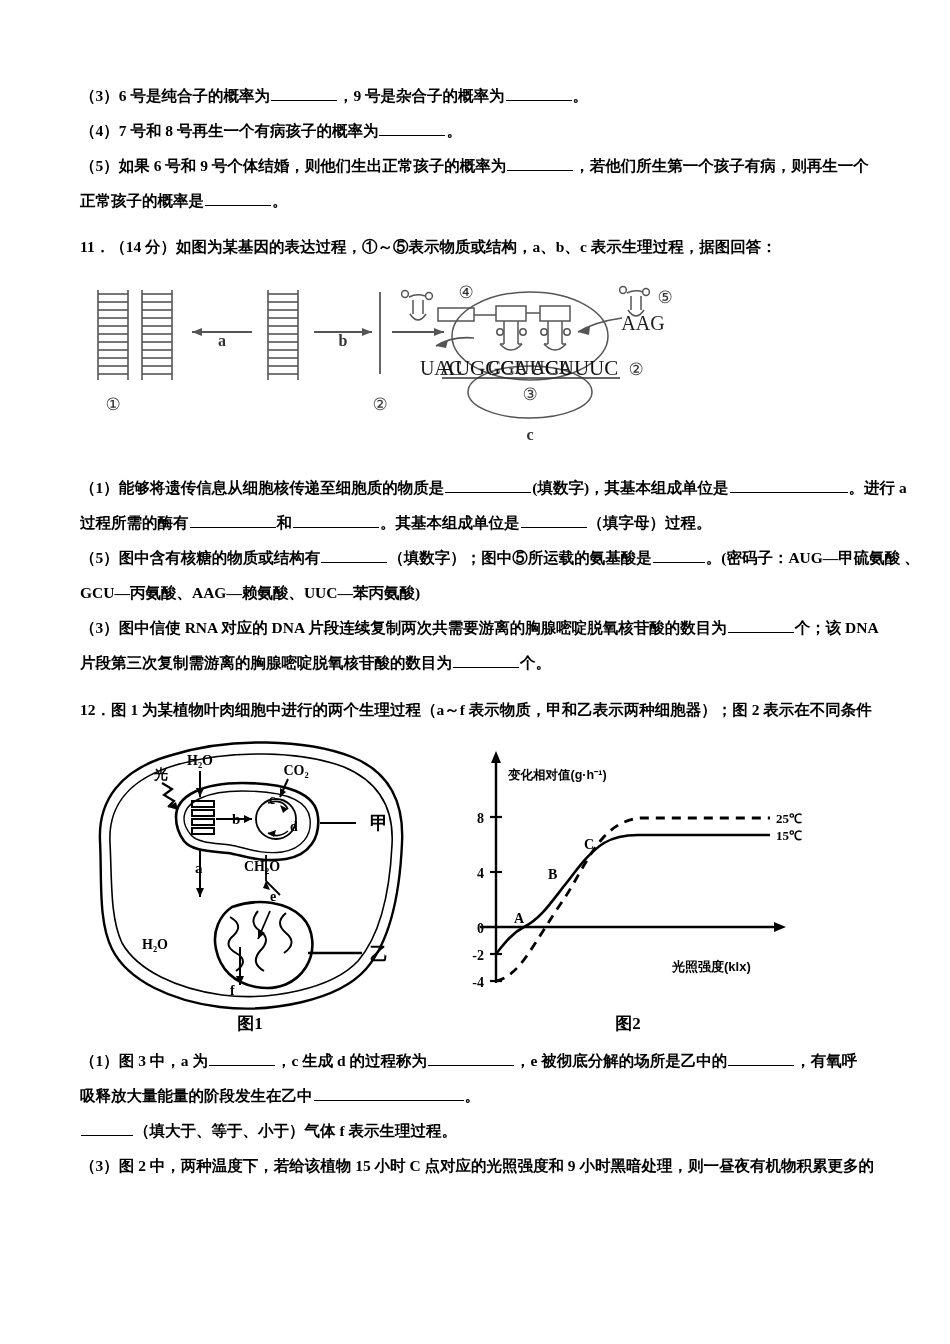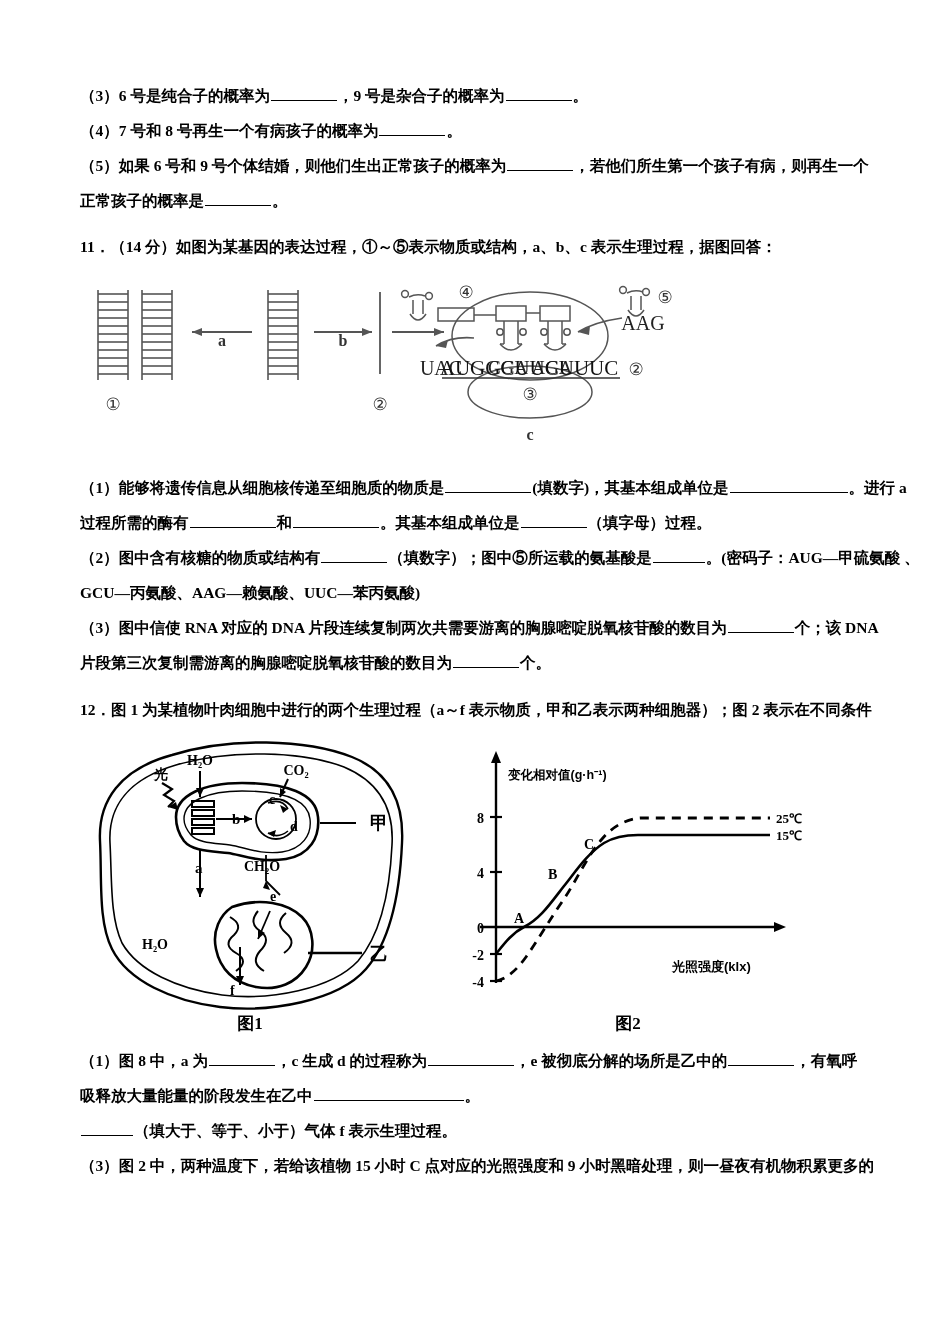--- a/index.html
+++ b/index.html
@@ -256,21 +256,21 @@
     </div>
 
     <p class="qline">
       <span>（1）能够将遗传信息从细胞核传递至细胞质的物质是</span><span class="blank b-lg"></span><span>(填数字)，其基本组成单位是</span><span class="blank b-xl"></span><span>。进行 a</span>
     </p>
     <p class="qline">
       <span>过程所需的酶有</span><span class="blank b-lg"></span><span>和</span><span class="blank b-lg"></span><span>。其基本组成单位是</span><span class="blank b-md"></span><span>（填字母）过程。</span>
     </p>
 
     <p class="qline">
-      <span>（2）图中含有核糖的物质或结构有</span><span class="blank b-md"></span><span>（填数字）；图中⑤所运载的氨基酸是</span><span class="blank b-sm"></span><span>。(密码子：AUG—甲硫氨酸 、</span>
+      <span>（5）图中含有核糖的物质或结构有</span><span class="blank b-md"></span><span>（填数字）；图中⑤所运载的氨基酸是</span><span class="blank b-sm"></span><span>。(密码子：AUG—甲硫氨酸 、</span>
     </p>
     <p class="qline">
       <span>GCU—丙氨酸、AAG—赖氨酸、UUC—苯丙氨酸)</span>
     </p>
 
     <p class="qline">
       <span>（3）图中信使 RNA 对应的 DNA 片段连续复制两次共需要游离的胸腺嘧啶脱氧核苷酸的数目为</span><span class="blank b-md"></span><span>个；该 DNA</span>
     </p>
     <p class="qline">
       <span>片段第三次复制需游离的胸腺嘧啶脱氧核苷酸的数目为</span><span class="blank b-md"></span><span>个。</span>
@@ -424,21 +424,21 @@
 
         <text x="696" y="92" font-family="'Liberation Serif', serif" font-size="13" font-weight="bold" fill="#000">25℃</text>
         <text x="696" y="109" font-family="'Liberation Serif', serif" font-size="13" font-weight="bold" fill="#000">15℃</text>
 
         <text x="592" y="240" font-family="'Liberation Sans', sans-serif" font-size="13" font-weight="bold" fill="#000">光照强度(klx)</text>
         <text x="548" y="298" text-anchor="middle" font-family="'Liberation Serif', serif" font-size="17" font-weight="bold" fill="#000">图2</text>
       </svg>
     </div>
 
     <p class="qline">
-      <span>（1）图 8 中，a 为</span><span class="blank b-md"></span><span>，c 生成 d 的过程称为</span><span class="blank b-lg"></span><span>，e 被彻底分解的场所是乙中的</span><span class="blank b-md"></span><span>，有氧呼</span>
+      <span>（1）图 3 中，a 为</span><span class="blank b-md"></span><span>，c 生成 d 的过程称为</span><span class="blank b-lg"></span><span>，e 被彻底分解的场所是乙中的</span><span class="blank b-md"></span><span>，有氧呼</span>
     </p>
     <p class="qline">
       <span>吸释放大量能量的阶段发生在乙中</span><span class="blank b-xxl"></span><span>。</span>
     </p>
 
     <p class="qline">
       <span class="blank b-sm"></span><span>（填大于、等于、小于）气体 f 表示生理过程。</span>
     </p>
 
     <p class="qline">

